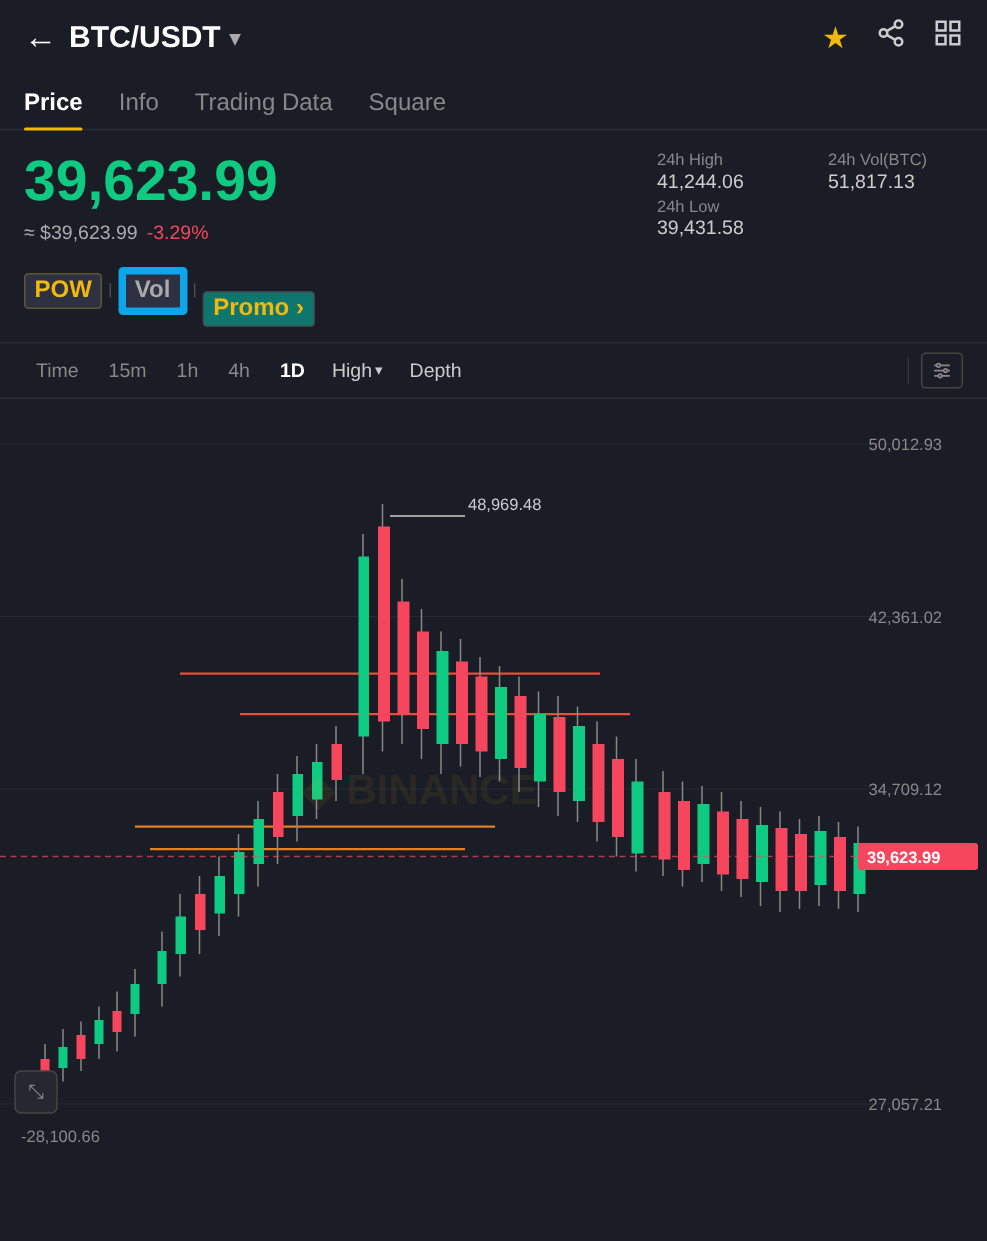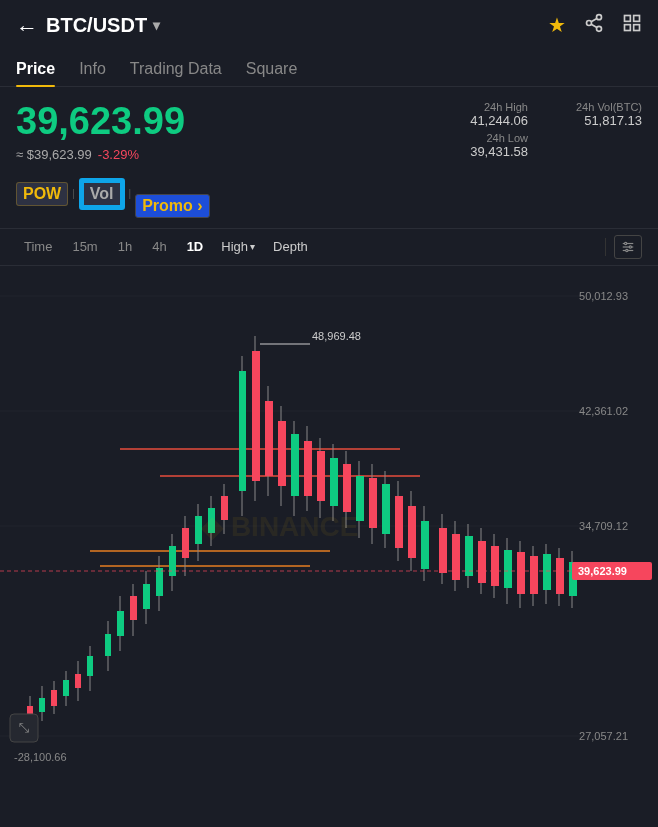--- a/index.html
+++ b/index.html
@@ -125,42 +125,41 @@
       background: #2d3142;
       color: #f0b90b;
       border: 1px solid #f0b90b44;
     }
     .tag-vol {
       background: #2d3142;
       color: #aaa;
       border: 5px solid #0ea5e9;
     }
     .tag-promo {
-      background: #1d4ed8;
+      background: #0f766e;
       color: #f0b90b;
       border: 1px solid #44454a;
       display: flex;
       align-items: center;
       gap: 2px;
       margin-top: 24px;
     }
     .tag-sep {
       color: #555;
       font-size: 10px;
     }
 
     .price-right {
       display: grid;
       grid-template-columns: 1fr 1fr;
       gap: 4px 24px;
       align-content: start;
     }
     .stat-item {
       min-width: 90px;
-      text-align: right;
     }
     .stat-label {
       font-size: 11px;
       color: #888;
     }
     .stat-value {
       font-size: 13px;
       color: #ccc;
       font-weight: 500;
     }

